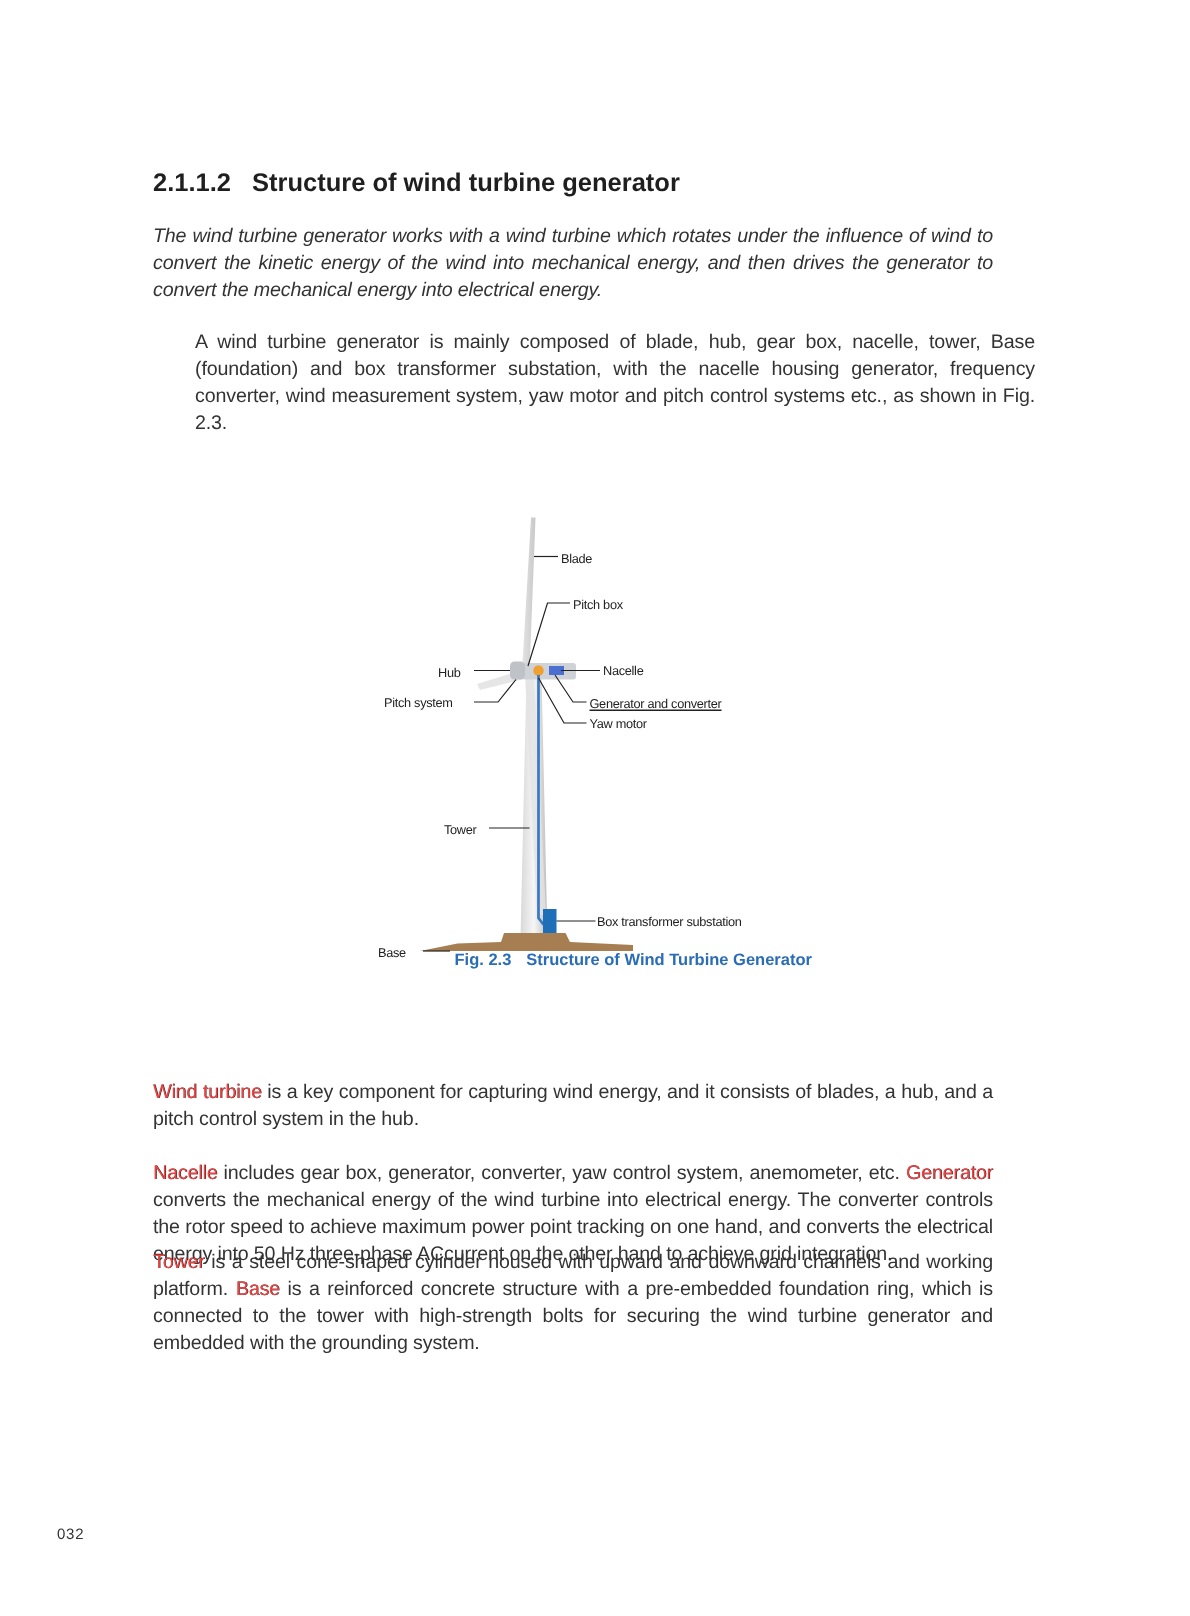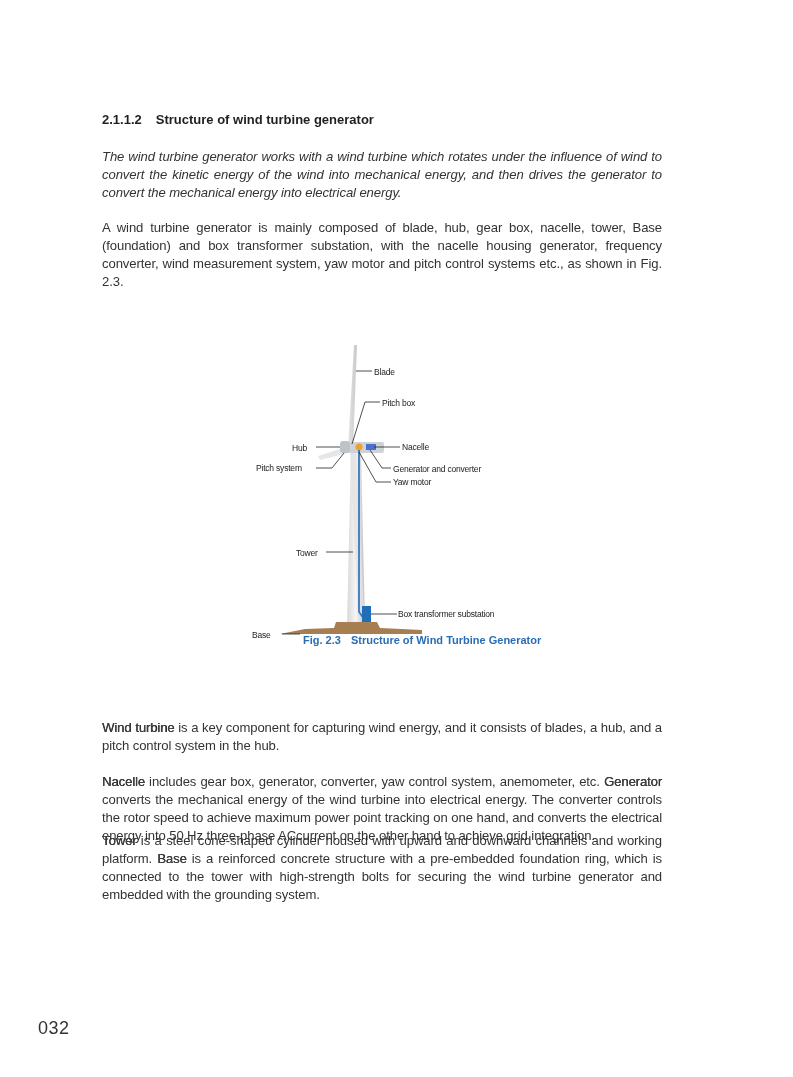--- a/index.html
+++ b/index.html
@@ -1,33 +1,33 @@
 <!DOCTYPE html>
 <html><head>
   <meta charset="utf-8">
   <style>
     html, body { margin: 0; padding: 0; background: #ffffff; }
     body { width: 793px; height: 1077px; position: relative; overflow: hidden;
            font-family: "Liberation Sans", sans-serif; color: #2b2b2b; }
-    .heading { position: absolute; left: 102px; top: 112px; font-size: 13px; font-weight: bold; color: #1f1f1f; }
+    .heading { position: absolute; left: 102px; top: 112px; font-size: 17px; font-weight: bold; color: #1f1f1f; }
     .heading .num { margin-right: 14px; }
     .para { position: absolute; left: 102px; width: 560px; font-size: 13.1px; line-height: 18px;
             text-align: justify; color: #333333; letter-spacing: -0.1px; }
-    .para b { font-weight: normal; color: #404040; text-shadow: 0.3px 0 0 #111; }
+    .para b { font-weight: normal; color: #ef4444; text-shadow: 0.3px 0 0 #111; }
     #p1 { top: 148px; font-style: italic; }
-    #p2 { top: 219px; }
+    #p2 { top: 219px; margin-left: 28px; }
     #p3 { top: 719px; }
     #p4 { top: 773px; }
     #p5 { top: 832px; }
     .figure { position: absolute; left: 240px; top: 340px; width: 300px; height: 330px; }
     .figure svg { position: absolute; left: 0; top: 0; }
     .lbl { position: absolute; font-size: 8.5px; color: #222; white-space: nowrap; letter-spacing: -0.2px; }
     .caption { position: absolute; left: 255px; top: 634px; font-size: 11px; font-weight: bold; color: #2a6db5; white-space: nowrap; padding-left: 48px; }
     .caption .fignum { margin-right: 10px; }
-    .pagenum { position: absolute; left: 38px; top: 1018px; font-size: 18px; color: #333; letter-spacing: 0.5px; text-align: right; }
+    .pagenum { position: absolute; left: 38px; top: 1018px; font-size: 10px; color: #333; letter-spacing: 0.5px; text-align: right; }
   </style>
 </head>
 <body>
 
 <div class="heading">
   <span class="num">2.1.1.2</span><span>Structure of wind turbine generator</span>
 </div>
 
 <div class="para" id="p1">The wind turbine generator works with a wind turbine which rotates under the influence of wind to convert the kinetic energy of the wind into mechanical energy, and then drives the generator to convert the mechanical energy into electrical energy.</div>
 <div class="para" id="p2">A wind turbine generator is mainly composed of blade, hub, gear box, nacelle, tower, Base (foundation) and box transformer substation, with the nacelle housing generator, frequency converter, wind measurement system, yaw motor and pitch control systems etc., as shown in Fig. 2.3.</div>
@@ -74,21 +74,21 @@
       <line x1="86" y1="212" x2="113" y2="212"></line>
       <line x1="131" y1="274" x2="157" y2="274"></line>
       <line x1="42" y1="294" x2="60" y2="294"></line>
     </g>
   </svg>
   <span class="lbl" style="left:134px; top:27px;">Blade</span>
   <span class="lbl" style="left:142px; top:58px;">Pitch box</span>
   <span class="lbl" style="left:52px; top:103px;">Hub</span>
   <span class="lbl" style="left:162px; top:102px;">Nacelle</span>
   <span class="lbl" style="left:16px; top:123px;">Pitch system</span>
-  <span class="lbl" style="left:153px; top:124px;">Generator and converter</span>
+  <span class="lbl" style="left:153px; top:124px;text-decoration:underline;">Generator and converter</span>
   <span class="lbl" style="left:153px; top:137px;">Yaw motor</span>
   <span class="lbl" style="left:56px; top:208px;">Tower</span>
   <span class="lbl" style="left:158px; top:269px;">Box transformer substation</span>
   <span class="lbl" style="left:12px; top:290px;">Base</span>
 </div>
 
 <div class="caption">
   <span class="fignum">Fig. 2.3</span><span>Structure of Wind Turbine Generator</span>
 </div>
 

